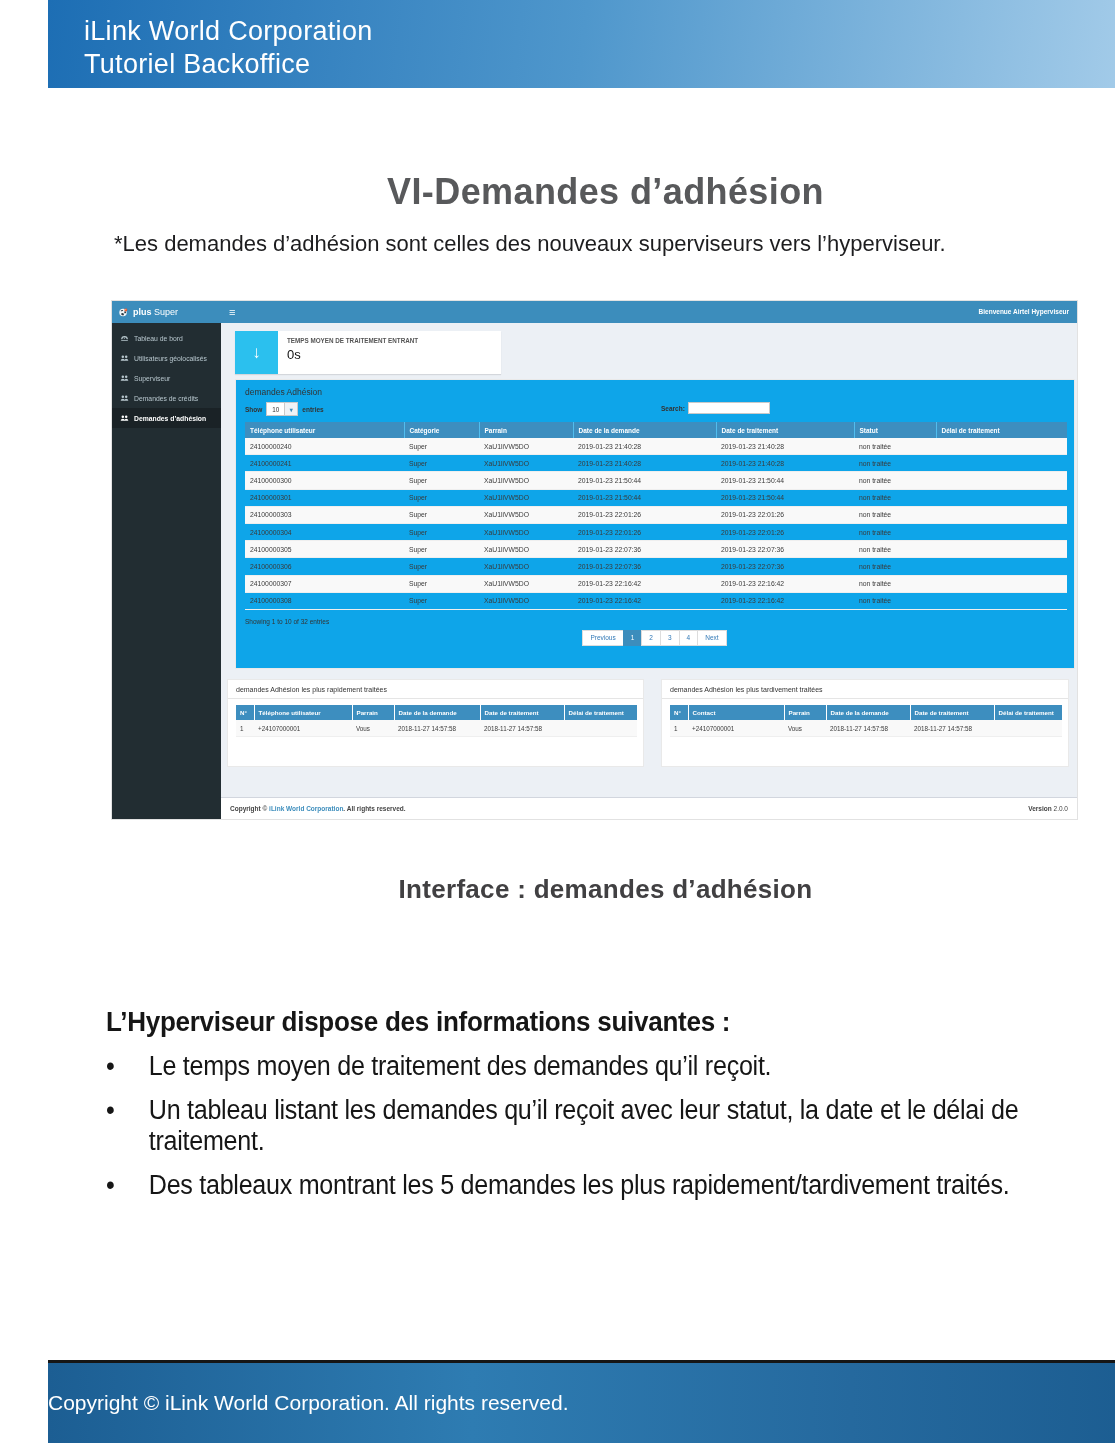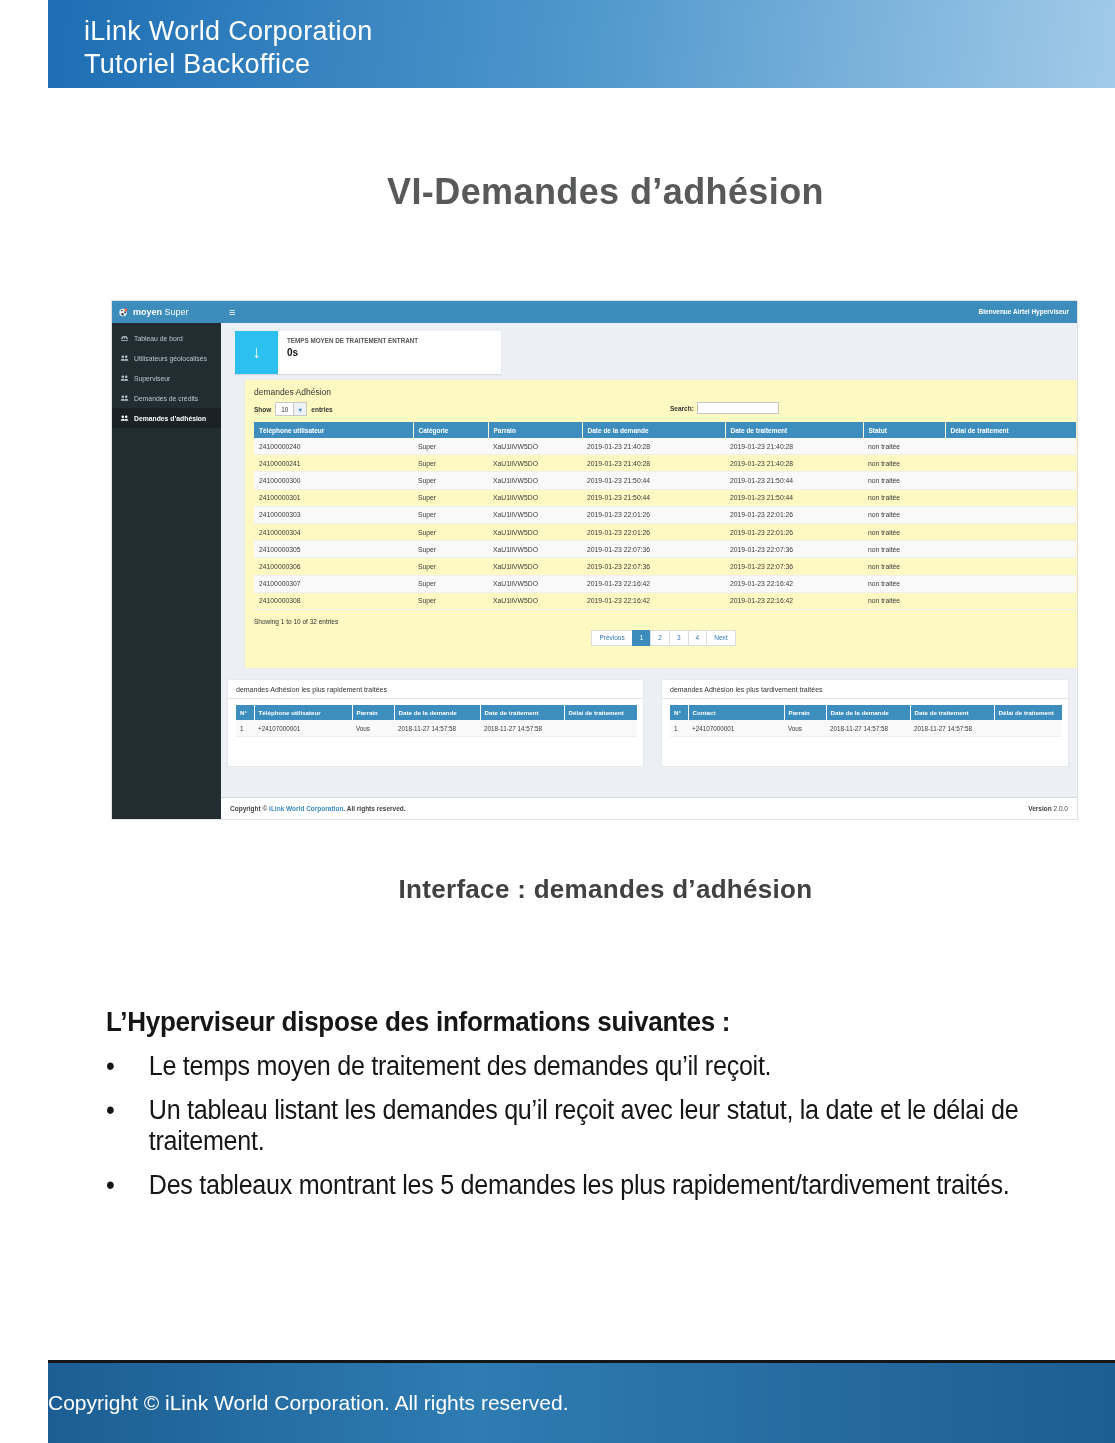--- a/index.html
+++ b/index.html
@@ -44,23 +44,23 @@
   .side-icon{width:9px;height:9px;flex:none;}
 
   .content{position:absolute;left:109px;top:22px;right:0;bottom:0;}
 
   .stat-card{position:absolute;left:14px;top:8px;width:266px;height:43px;display:flex;
     background:#fff;box-shadow:0 1px 1px rgba(0,0,0,.1);}
   .stat-icon{width:43px;background:#2bc0ee;color:#fff;display:flex;align-items:center;
     justify-content:center;font-size:17px;flex:none;}
   .stat-body{padding:6px 9px;}
   .stat-label{font-size:6.3px;font-weight:700;color:#555;}
-  .stat-value{font-size:10px;font-weight:700;color:#111;margin-top:3px;}
-
-  .main-panel{position:absolute;left:23px;top:56px;width:840px;height:290px;background:#fef9c3;
+  .stat-value{font-size:13px;font-weight:400;color:#111;margin-top:3px;}
+
+  .main-panel{position:absolute;left:14px;top:56px;width:840px;height:290px;background:#0ea5e9;
     border:1px solid #e9e9e9;box-sizing:border-box;}
   .panel-title{font-size:8.5px;color:#333;padding:7px 9px 5px;}
   .controls{position:relative;height:17px;}
   .show-group{position:absolute;left:9px;top:0;display:flex;align-items:center;gap:4px;
     font-size:6.5px;font-weight:700;color:#333;}
   .select{display:flex;border:1px solid #c9c9c9;background:#fff;height:12px;align-items:center;}
   .select-value{padding:0 5px;font-size:6.3px;font-weight:400;}
   .select-chev{width:12px;height:100%;border-left:1px solid #c9c9c9;background:#eef2f6;
     display:flex;align-items:center;justify-content:center;font-size:6px;color:#3c8dbc;}
   .search-group{position:absolute;left:425px;top:0;display:flex;align-items:center;gap:3px;
@@ -102,33 +102,34 @@
 <body>
 
 <div class="page">
 
   <header class="banner">
     <div>iLink World Corporation</div>
     <div>Tutoriel Backoffice</div>
   </header>
 
   <h1 class="doc-title">VI-Demandes d’adhésion</h1>
+  <p class="intro">*Les demandes d’adhésion sont celles des nouveaux superviseurs vers l’hyperviseur.</p>
 
   <div class="app">
 
     <div class="logo">
       <svg class="side-icon" viewBox="0 0 20 20" width="13" height="13">
         <circle cx="9" cy="10" r="8.3" fill="#f4f7f9"></circle>
         <path d="M3.5 6.5c2 1.5 4.5 1 6-.8C7.5 3.8 5.2 4.4 3.5 6.5z" fill="#2b3a44"></path>
         <path d="M4.6 12.6c1.5-2 4.2-2 5.7-.4 1.4 1.5.4 3.6-1.2 4.6-2.4-.6-3.9-2.2-4.5-4.2z" fill="#2b3a44"></path>
         <path d="M12 8c1.6-1.1 3.1-.6 4.1.7-.3 1.9-1.6 3.1-3.3 3.3-1.3-1.2-1.5-2.7-.8-4z" fill="#2b3a44"></path>
         <circle cx="15.2" cy="4.3" r="3.3" fill="#e8572a"></circle>
         <circle cx="15.2" cy="3.8" r="1.1" fill="#fff"></circle>
       </svg>
-      <span><b>moyen</b> <span>Super</span></span>
+      <span><b>plus</b> <span>Super</span></span>
     </div>
 
     <div class="nav">
       <span class="hamburger">≡</span>
       <span class="welcome">Bienvenue Airtel Hyperviseur</span>
     </div>
 
     <aside class="sidebar">
       <div class="side-item">
         <svg class="side-icon" viewBox="0 0 16 16" fill="currentColor">

